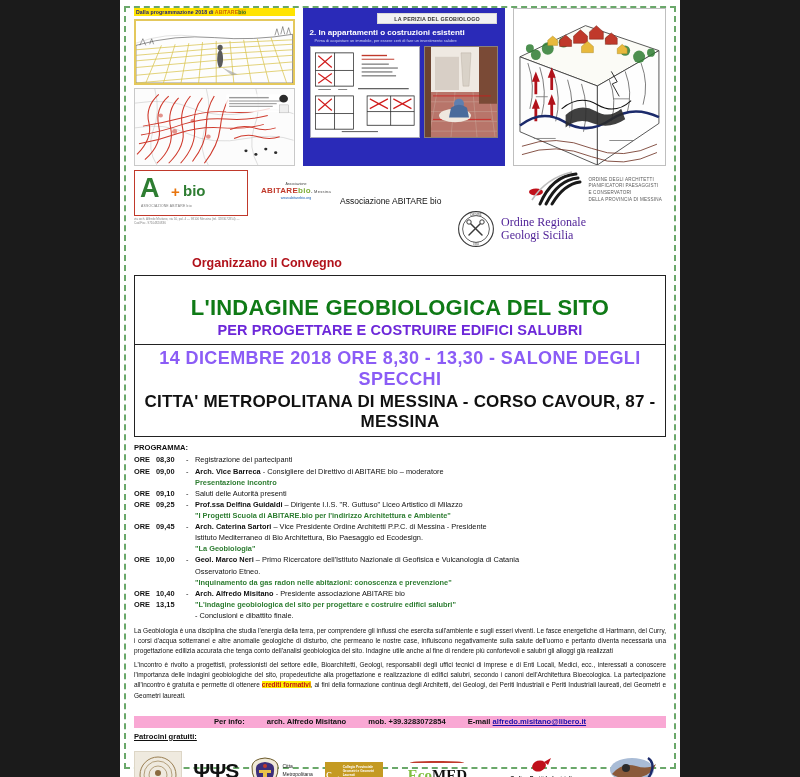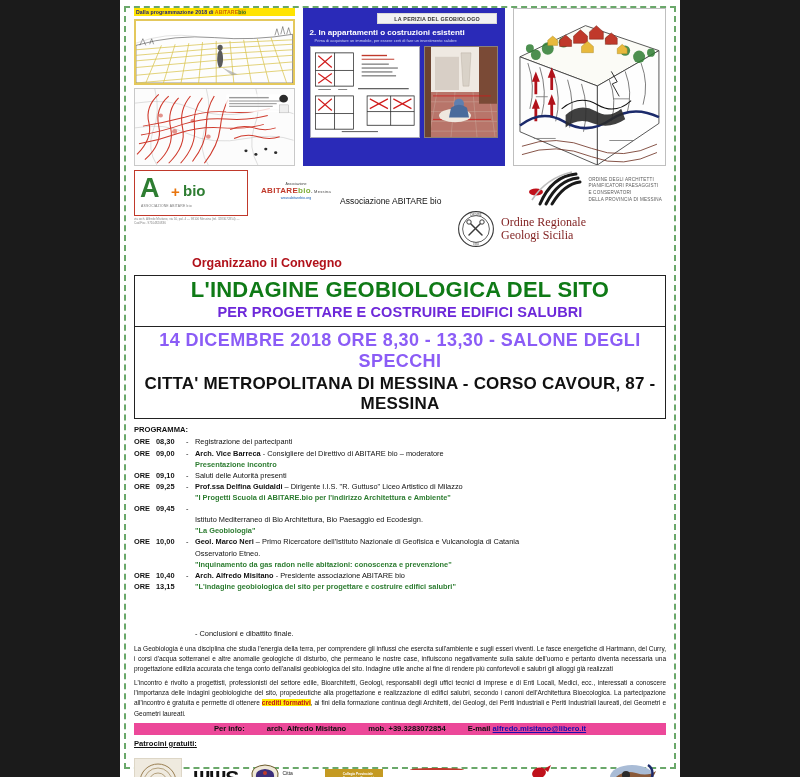--- a/index.html
+++ b/index.html
@@ -67,57 +67,57 @@
   .abitare-mark{margin-left:2px;margin-top:12px;width:80px;text-align:center;}
   .am-1{font-size:3.6px;color:#444;}
   .am-2{font-size:8px;font-weight:bold;color:#c0392b;letter-spacing:.3px;}
   .am-2 .g{color:#7fae3a;}
   .am-2 .m{font-size:4px;color:#444;font-weight:normal;}
   .am-3{font-size:3.6px;color:#1a5fb4;margin-top:1px;}
   .assoc-label{font-size:8.5px;color:#111;margin-top:26px;margin-left:4px;white-space:nowrap;}
   .ord-arch{position:absolute;right:4px;top:0;display:flex;align-items:center;gap:4px;}
   .oa-text{font-size:4.6px;color:#5a5a5a;line-height:1.45;letter-spacing:.2px;}
   .ord-geol{position:absolute;right:80px;top:40px;display:flex;align-items:center;gap:6px;}
-  .og-text{font-size:12px;color:#7f1d1d;line-height:1.12;font-family:"Liberation Serif",serif;}
+  .og-text{font-size:12px;color:#4c1d95;line-height:1.12;font-family:"Liberation Serif",serif;}
 
   .organizzano{
     color:#b1121b;font-size:12.5px;font-weight:bold;margin:2px 0 5px 58px;
   }
 
   
-  .title-box{border:1px solid #222;padding:2px 4px 6px;text-align:center;}
+  .title-box{border:1px solid #222;padding:20px 4px 6px;text-align:center;}
   .t1{color:#0f7a16;font-size:22px;font-weight:bold;letter-spacing:.2px;line-height:1.05;}
   .t2{color:#6d28d9;font-size:14.5px;font-weight:bold;margin-top:3px;letter-spacing:.1px;}
   .date-box{border:1px solid #222;border-top:none;padding:3px 4px 4px;text-align:center;}
   .d1{color:#8b5cf6;font-size:18px;font-weight:bold;letter-spacing:.4px;}
   .d2{color:#111;font-size:17px;font-weight:bold;margin-top:2px;letter-spacing:.2px;}
 
   
   .prog{margin-top:5px;font-size:7.4px;color:#111;line-height:1.5;}
   .prog-h{font-weight:bold;font-size:7.6px;margin-bottom:1px;}
   .row{display:flex;align-items:flex-start;}
   .ore{width:22px;font-weight:bold;flex:none;}
   .hh{width:30px;font-weight:bold;flex:none;}
   .dash{width:9px;flex:none;}
   .who{flex:1;}
   .who b{font-weight:bold;}
   .cont{margin-left:61px;}
   .talk{color:#2e7d32;font-weight:bold;margin-left:61px;}
   .talk-green{color:#2e7d32;font-weight:bold;}
-  .final{margin-left:61px;margin-top:36px;}
+  .final{margin-left:61px;}
 
   
   .para{
     font-size:6.5px;color:#111;line-height:1.55;text-align:justify;margin-top:5px;
   }
   .para + .para{margin-top:4px;}
   .hl{background:#ffef00;color:#c0111b;font-weight:bold;}
   .contact{
-    background:#ec4899;font-size:7.6px;font-weight:bold;color:#111;
-    margin-top:4px;padding:1.5px 0;display:flex;justify-content:center;gap:22px;
+    background:#f9a8d4;font-size:7.6px;font-weight:bold;color:#111;
+    margin-top:15px;padding:1.5px 0;display:flex;justify-content:center;gap:22px;
   }
   .contact a{color:#1a0dab;text-decoration:underline;}
   .patro{font-size:7.6px;font-weight:bold;color:#111;text-decoration:underline;margin-top:4px;}
 
   
   .sponsors{display:flex;align-items:center;justify-content:space-between;margin-top:3px;height:62px;}
   .sp{display:flex;align-items:center;justify-content:center;}
   .sp-seal{width:46px;height:46px;background:#efeadf;border:1px solid #ddd6c6;
     display:flex;align-items:center;justify-content:center;}
   .sp-yys{width:44px;text-align:center;}
@@ -475,20 +475,21 @@
         <span class="hh">09,25</span>
         <span class="dash">-</span>
         <span class="who"><b>Prof.ssa Delfina Guidaldi</b><span> – Dirigente I.I.S. "R. Guttuso" Liceo Artistico di Milazzo</span></span>
       </div>
       <div class="talk">"I Progetti Scuola di ABITARE.bio per l'indirizzo Architettura e Ambiente"</div>
 
       <div class="row">
         <span class="ore">ORE</span>
         <span class="hh">09,45</span>
         <span class="dash">-</span>
+        <span class="who"><b>Arch. Caterina Sartori</b><span> – Vice Presidente Ordine Architetti P.P.C. di Messina - Presidente</span></span>
       </div>
       <div class="cont">Istituto  Mediterraneo di Bio Architettura, Bio Paesaggio ed  Ecodesign.</div>
       <div class="talk">"La Geobiologia"</div>
 
       <div class="row">
         <span class="ore">ORE</span>
         <span class="hh">10,00</span>
         <span class="dash">-</span>
         <span class="who"><b>Geol. Marco Neri</b><span> – Primo Ricercatore dell'Istituto Nazionale di Geofisica e Vulcanologia di Catania</span></span>
       </div>

